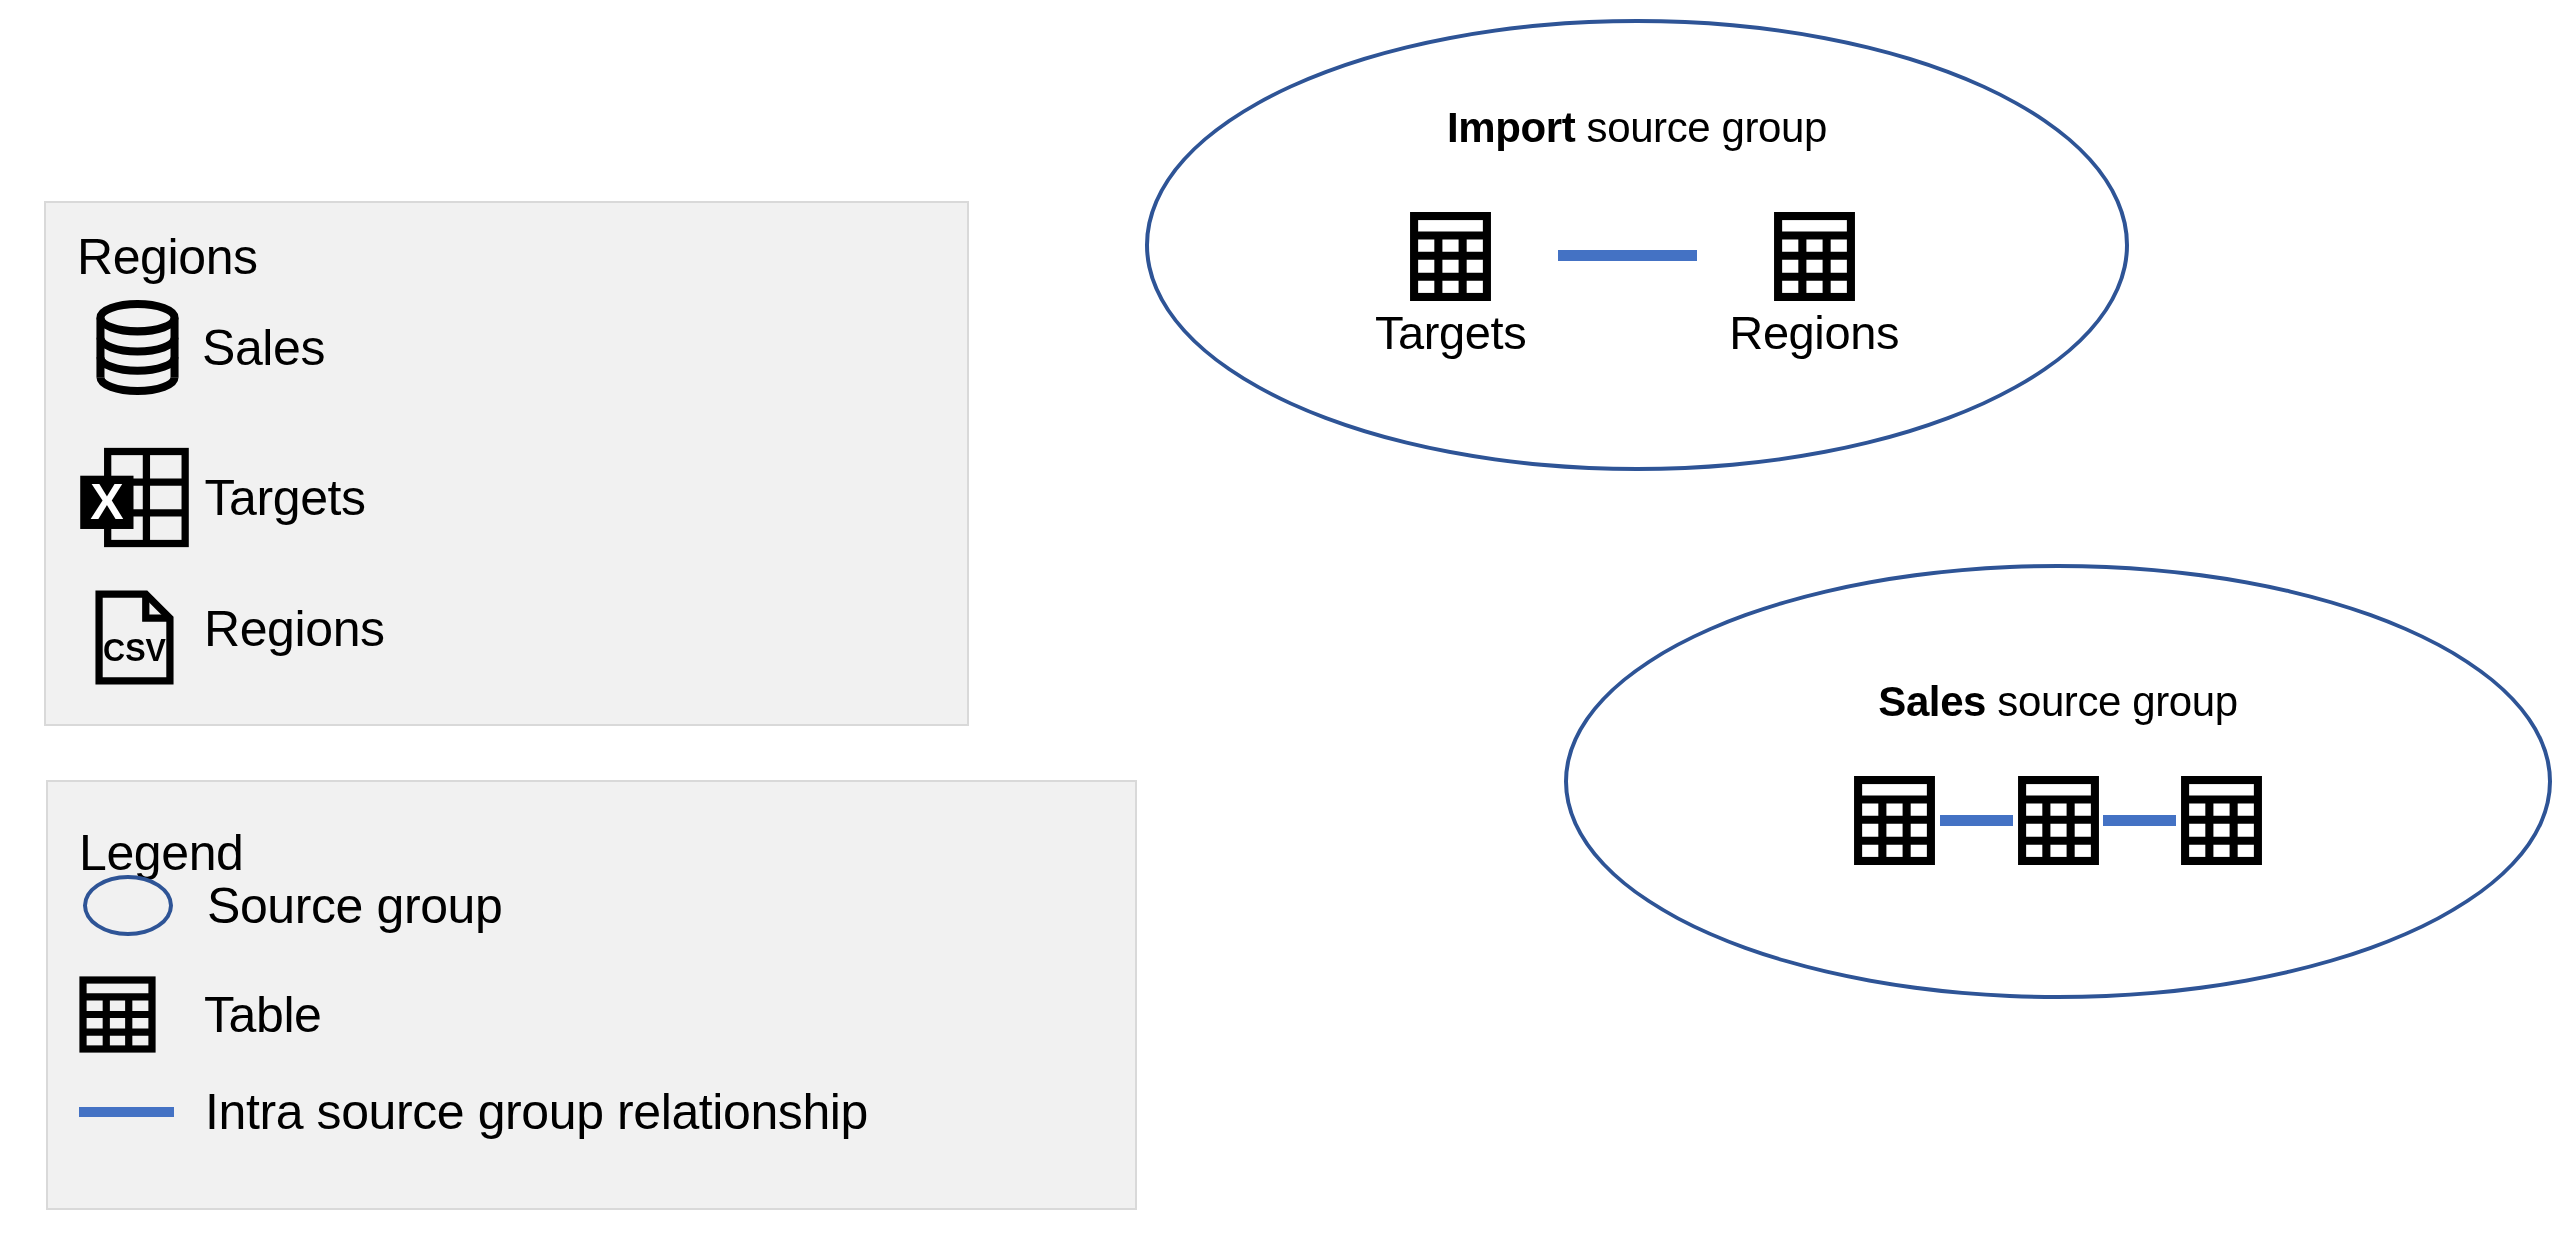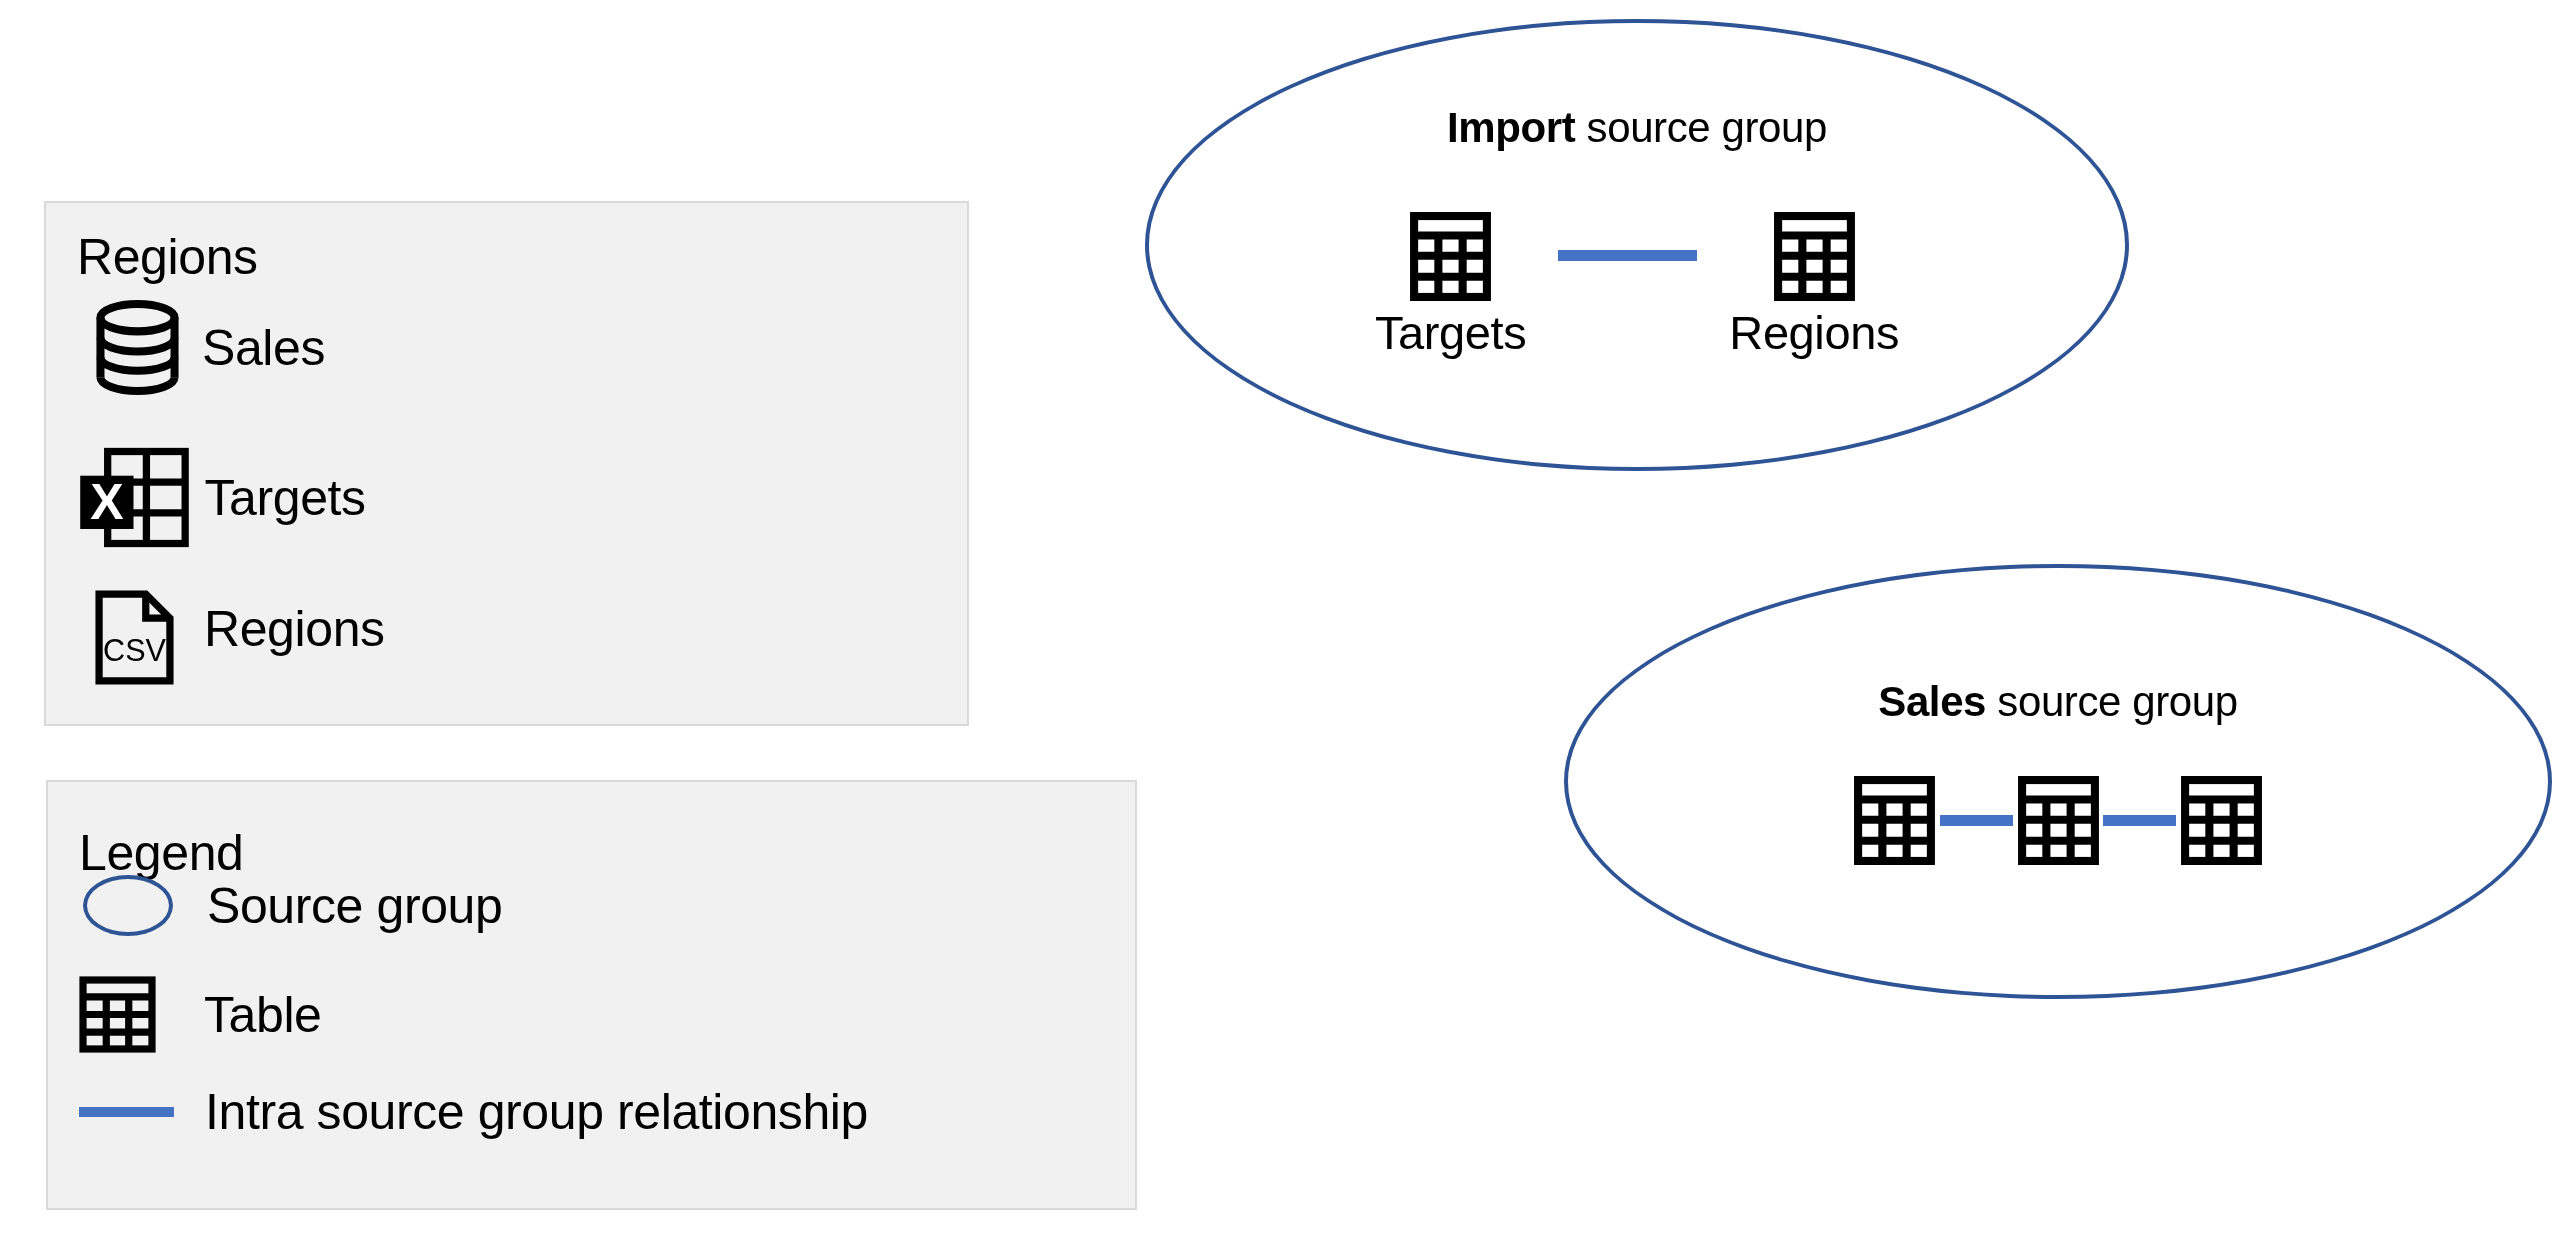--- a/index.html
+++ b/index.html
@@ -64,21 +64,21 @@
   #src-row-regions { left: 48px; top: 387px; }
 
   .src-icon-box {
     width: 95px;
     height: 95px;
     position: relative;
     flex: 0 0 auto;
     margin-right: 14.5px;
   }
   #src-row-targets .src-icon-box { width: 113px; height: 105px; margin-right: 14.5px; }
-  #src-row-regions .src-icon-box { width: 81px; height: 78px; margin-right: 29px; }
+  #src-row-regions .src-icon-box { width: 81px; height: 78px; margin-right: 29px; font-weight: bold; }
   #src-row-sales   .src-icon-box { width: 87px; height: 95px; margin-right: 21px; }
 
   
   #leg-row-group { left: 31px; top: 87px; }
   #leg-row-table { left: 31px; top: 194px; }
   #leg-row-rel   { left: 31px; top: 305px; }
 
   .leg-marker {
     flex: 0 0 auto;
     display: flex;

